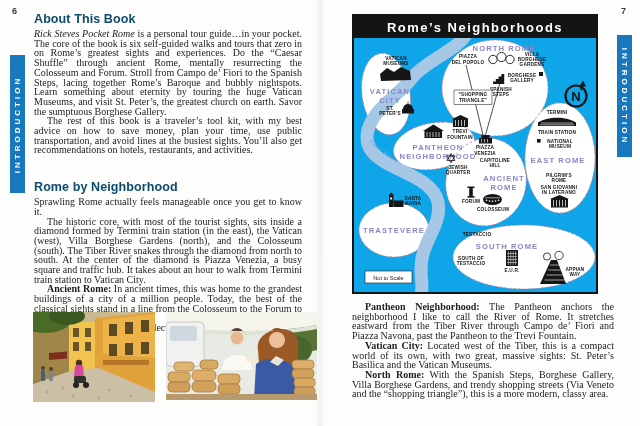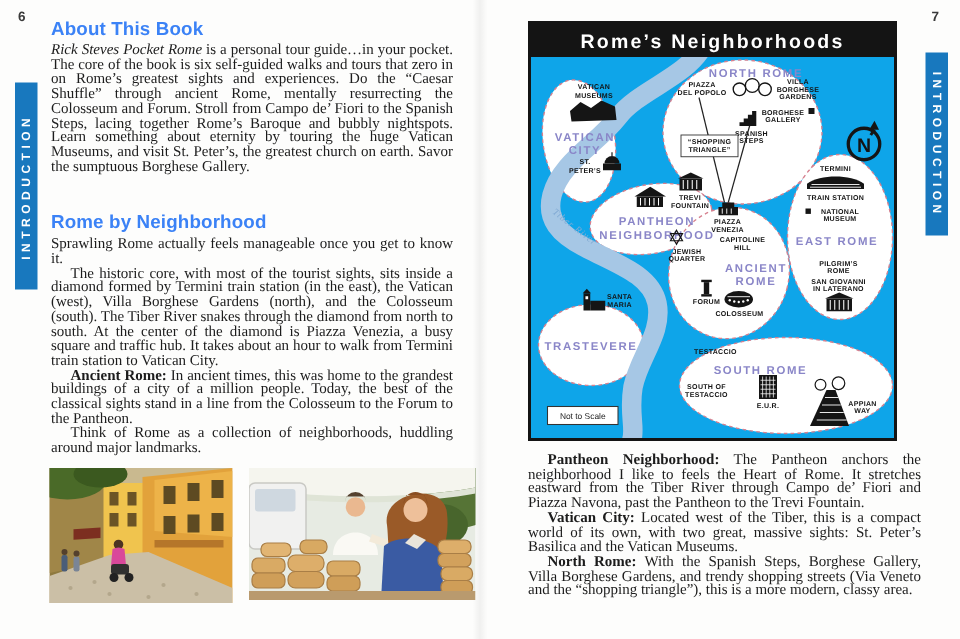--- a/index.html
+++ b/index.html
@@ -11,21 +11,21 @@
   .gutter{position:absolute;left:315px;top:0;width:10px;height:426px;
           background:linear-gradient(90deg,rgba(0,0,0,0),rgba(0,0,0,.05),rgba(0,0,0,0));pointer-events:none}
   .pagenum{position:absolute;font:bold 9px "Liberation Sans",sans-serif;color:#3a3a3a}
   .sidebar{position:absolute;background:#1878be;display:flex;align-items:center;justify-content:center}
   .sidebar span{font:bold 8px "Liberation Sans",sans-serif;color:#fff;letter-spacing:3px;white-space:nowrap}
   .sidebar.sb-left span{transform:rotate(-90deg)}
   .sidebar.sb-right span{transform:rotate(90deg)}
   .sb-left{left:10px;top:55px;width:15px;height:138px}
   .sb-right{left:297px;top:35px;width:15px;height:122px}
   .col{position:absolute;left:34px;top:12px;width:268px}
-  h2{font:bold 12.5px "Liberation Sans",sans-serif;color:#3b82f6;margin:0 0 3px 0;letter-spacing:.1px}
+  h2{font:bold 12.5px "Liberation Sans",sans-serif;color:#0c4a6e;margin:0 0 3px 0;letter-spacing:.1px}
   h2.h2b{margin-top:25px}
   .col p, .rcol p{font-size:10px;line-height:9.7px;text-align:justify;margin:0}
   p.ind{text-indent:13px}
   b.lead{font-weight:bold}
   .photos svg{position:absolute;display:block}
   #photo-street{left:33px;top:312px}
   #photo-market{left:166px;top:312px}
   .map-box{position:absolute;left:32px;top:14px;width:246px;height:280px;
            border:2px solid #141414;background:#0ea5e9;box-sizing:border-box}
   .map-title{height:22px;background:#141414;color:#fff;display:flex;align-items:center;justify-content:center;
@@ -47,20 +47,21 @@
 
 <div class="page" id="page-left">
   <div class="pagenum" style="left:12px;top:6px">6</div>
   <div class="sidebar sb-left">
     <span>INTRODUCTION</span>
   </div>
 
   <div class="col">
     <h2>About This Book</h2>
     <p><i>Rick Steves Pocket Rome</i><span> is a personal tour guide…in your pocket. The core of the book is six self-guided walks and tours that zero in on Rome’s greatest sights and experiences. Do the “Caesar Shuffle” through ancient Rome, mentally resurrecting the Colosseum and Forum. Stroll from Campo de’ Fiori to the Spanish Steps, lacing together Rome’s Baroque and bubbly nightspots. Learn something about eternity by touring the huge Vatican Museums, and visit St. Peter’s, the greatest church on earth. Savor the sumptuous Borghese Gallery.</span></p>
+    <p class="ind">The rest of this book is a traveler’s tool kit, with my best advice on how to save money, plan your time, use public transportation, and avoid lines at the busiest sights. You’ll also get recommendations on hotels, restaurants, and activities.</p>
 
     <h2 class="h2b">Rome by Neighborhood</h2>
     <p>Sprawling Rome actually feels manageable once you get to know it.</p>
     <p class="ind">The historic core, with most of the tourist sights, sits inside a diamond formed by Termini train station (in the east), the Vatican (west), Villa Borghese Gardens (north), and the Colosseum (south). The Tiber River snakes through the diamond from north to south. At the center of the diamond is Piazza Venezia, a busy square and traffic hub. It takes about an hour to walk from Termini train station to Vatican City.</p>
     <p class="ind"><b class="lead">Ancient Rome:</b><span> In ancient times, this was home to the grandest buildings of a city of a million people. Today, the best of the classical sights stand in a line from the Colosseum to the Forum to the Pantheon.</span></p>
     <p class="ind">Think of Rome as a collection of neighborhoods, huddling around major landmarks.</p>
   </div>
 
   <div class="photos">
 
@@ -357,17 +358,17 @@
       </g>
 
       <g>
         <rect x="11" y="233" width="47" height="12" fill="#fff" stroke="#333" stroke-width="0.7"></rect>
         <text class="nts" x="34.5" y="241.5">Not to Scale</text>
       </g>
     </svg>
   </div>
 
   <div class="rcol">
-    <p class="ind"><b class="lead">Pantheon Neighborhood:</b><span> The Pantheon anchors the neighborhood I like to feels the Heart of Rome. It stretches eastward from the Tiber River through Campo de’ Fiori and Piazza Navona, past the Pantheon to the Trevi Fountain.</span></p>
+    <p class="ind"><b class="lead">Pantheon Neighborhood:</b><span> The Pantheon anchors the neighborhood I like to call the River of Rome. It stretches eastward from the Tiber River through Campo de’ Fiori and Piazza Navona, past the Pantheon to the Trevi Fountain.</span></p>
     <p class="ind"><b class="lead">Vatican City:</b><span> Located west of the Tiber, this is a compact world of its own, with two great, massive sights: St. Peter’s Basilica and the Vatican Museums.</span></p>
     <p class="ind"><b class="lead">North Rome:</b><span> With the Spanish Steps, Borghese Gallery, Villa Borghese Gardens, and trendy shopping streets (Via Veneto and the “shopping triangle”), this is a more modern, classy area.</span></p>
   </div>
 </div>
 
 </body></html>

